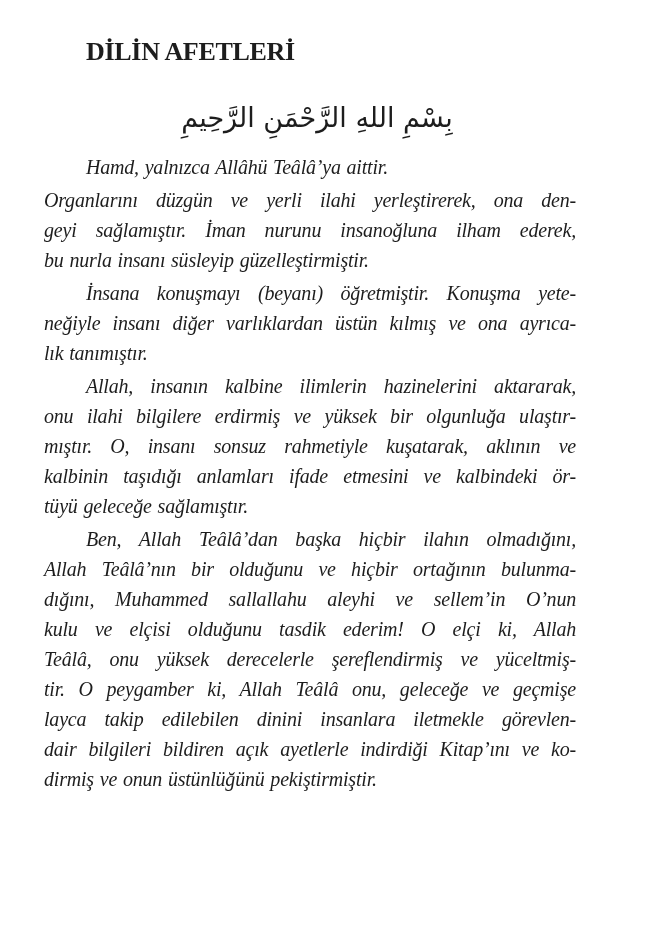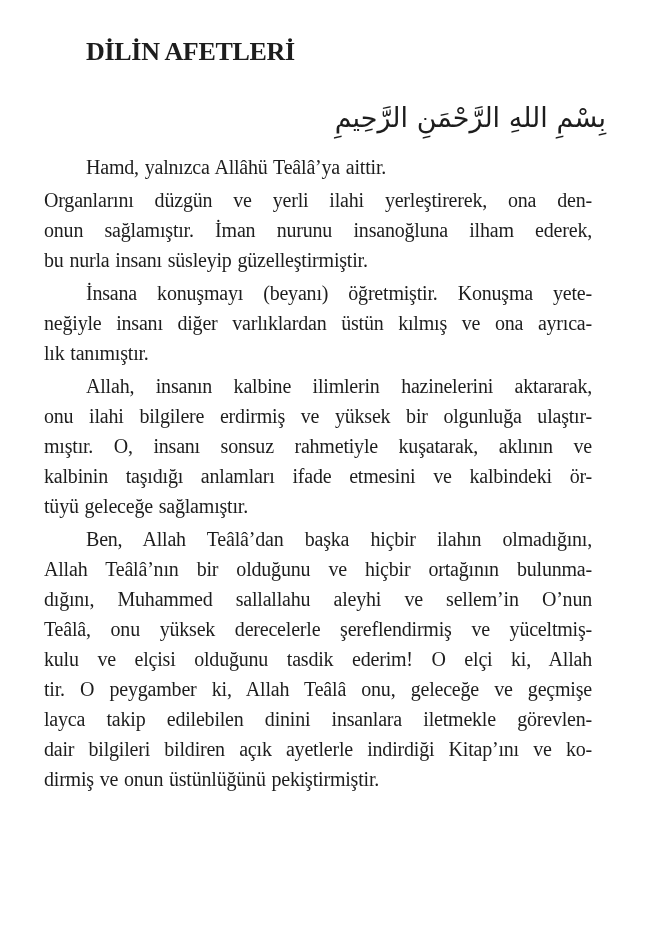--- a/index.html
+++ b/index.html
@@ -10,43 +10,44 @@
     width: 658px;
     height: 950px;
     overflow: hidden;
     font-family: "Liberation Serif", "DejaVu Serif", serif;
   }
   .page {
     position: relative;
     width: 658px;
     height: 950px;
     box-sizing: border-box;
-    padding: 36px 52px 0 44px;
+    padding: 36px 68px 0 44px;
   }
   .title {
     margin: 0 0 0 42px;
     font-size: 26px;
     line-height: 32px;
     font-weight: bold;
     letter-spacing: -0.3px;
     font-family: "Liberation Serif", "DejaVu Serif", serif;
   }
   .basmala {
     margin-top: 26px;
-    text-align: right;
+    text-align: center;
     font-family: "DejaVu Sans", sans-serif;
     font-size: 27px;
     line-height: 48px;
     direction: rtl;
   }
   .body-text {
     margin-top: 10px;
   }
   .para {
     margin: 0 14px 3px 0;
+    font-style: italic;
   }
   .line {
     font-size: 20px;
     line-height: 30px;
     letter-spacing: -0.2px;
     word-spacing: 1px;
     text-align: justify;
     text-align-last: justify;
     white-space: normal;
   }
@@ -64,40 +65,40 @@
   <h1 class="title">DİLİN AFETLERİ</h1>
 
   <div class="basmala">بِسْمِ اللهِ الرَّحْمَنِ الرَّحِيمِ</div>
 
   <div class="body-text">
       <div class="para">
         <div class="line first last">Hamd, yalnızca Allâhü Teâlâ’ya aittir.</div>
       </div>
       <div class="para">
         <div class="line">Organlarını düzgün ve yerli ilahi yerleştirerek, ona den-</div>
-        <div class="line">onun sağlamıştır. İman nurunu insanoğluna ilham ederek,</div>
+        <div class="line">geyi sağlamıştır. İman nurunu insanoğluna ilham ederek,</div>
         <div class="line last">bu nurla insanı süsleyip güzelleştirmiştir.</div>
       </div>
       <div class="para">
         <div class="line first">İnsana konuşmayı (beyanı) öğretmiştir. Konuşma yete-</div>
         <div class="line">neğiyle insanı diğer varlıklardan üstün kılmış ve ona ayrıca-</div>
         <div class="line last">lık tanımıştır.</div>
       </div>
       <div class="para">
         <div class="line first">Allah, insanın kalbine ilimlerin hazinelerini aktararak,</div>
         <div class="line">onu ilahi bilgilere erdirmiş ve yüksek bir olgunluğa ulaştır-</div>
         <div class="line">mıştır. O, insanı sonsuz rahmetiyle kuşatarak, aklının ve</div>
         <div class="line">kalbinin taşıdığı anlamları ifade etmesini ve kalbindeki ör-</div>
         <div class="line last">tüyü geleceğe sağlamıştır.</div>
       </div>
       <div class="para">
         <div class="line first">Ben, Allah Teâlâ’dan başka hiçbir ilahın olmadığını,</div>
         <div class="line">Allah Teâlâ’nın bir olduğunu ve hiçbir ortağının bulunma-</div>
         <div class="line">dığını, Muhammed sallallahu aleyhi ve sellem’in O’nun</div>
+        <div class="line">kulu ve elçisi olduğunu tasdik ederim! O elçi ki, Allah</div>
         <div class="line">Teâlâ, onu yüksek derecelerle şereflendirmiş ve yüceltmiş-</div>
-        <div class="line">kulu ve elçisi olduğunu tasdik ederim! O elçi ki, Allah</div>
         <div class="line">tir. O peygamber ki, Allah Teâlâ onu, geleceğe ve geçmişe</div>
         <div class="line">layca takip edilebilen dinini insanlara iletmekle görevlen-</div>
         <div class="line">dair bilgileri bildiren açık ayetlerle indirdiği Kitap’ını ve ko-</div>
         <div class="line last">dirmiş ve onun üstünlüğünü pekiştirmiştir.</div>
       </div>
     </div>
 </div>
 
 </body></html>

